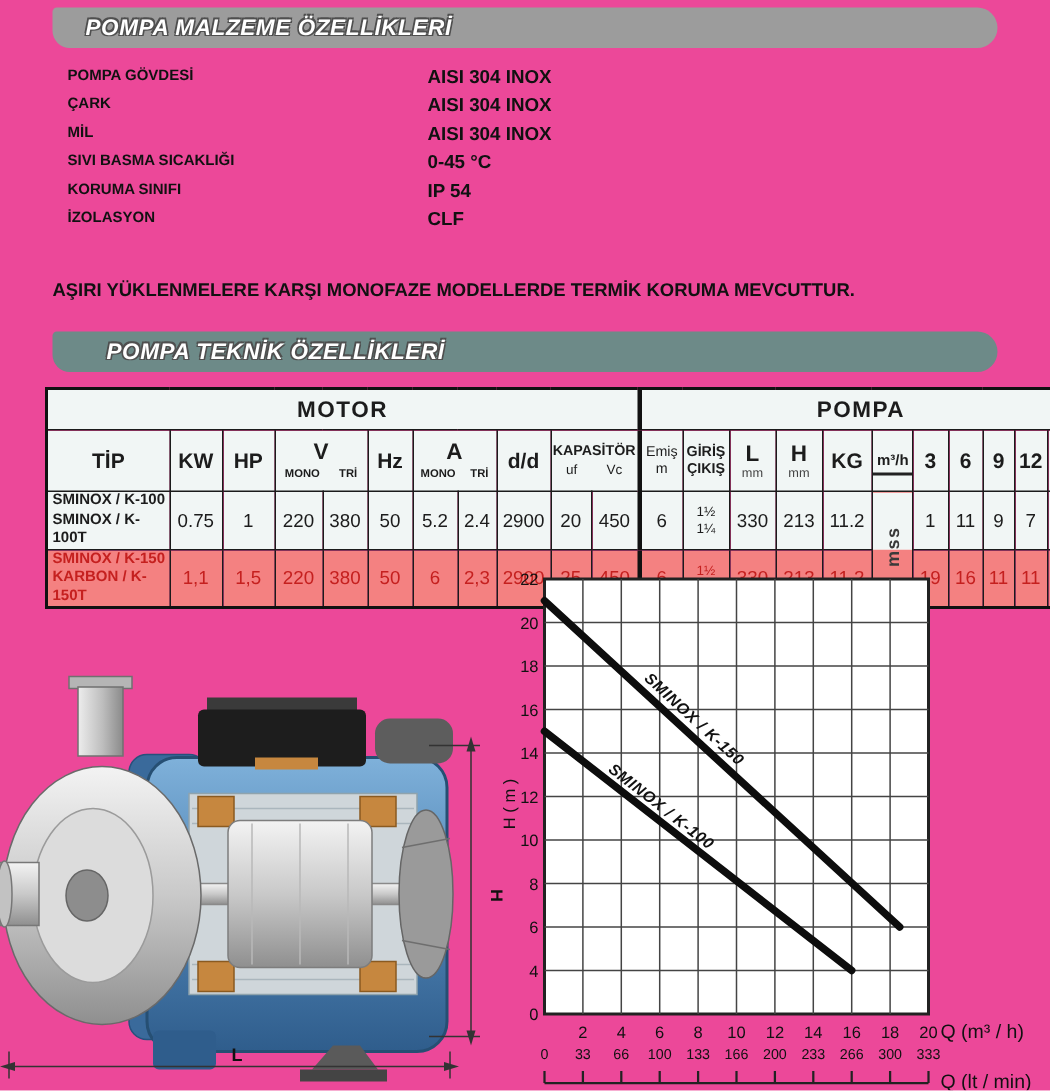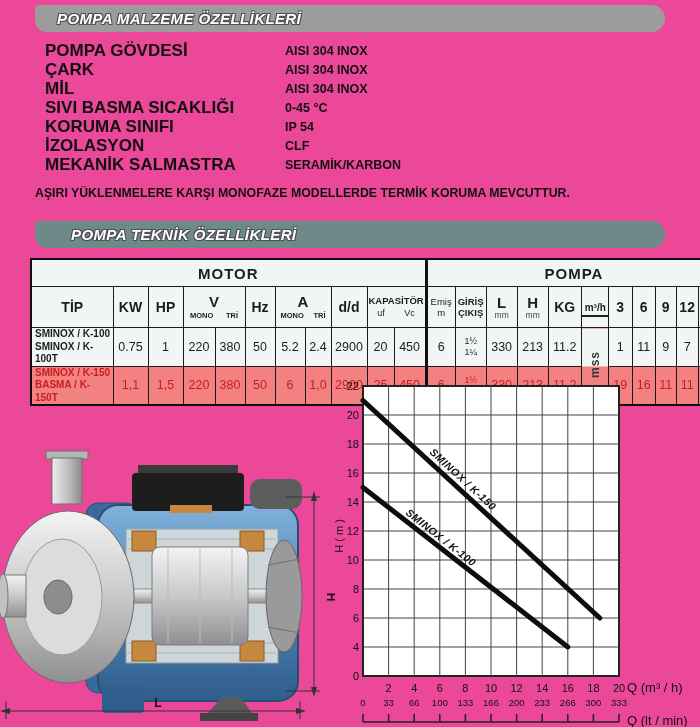--- a/index.html
+++ b/index.html
@@ -12,21 +12,21 @@
          padding-left:22px; box-sizing:border-box; }
   .bar1 { top:5px;  background:#9c9c9c; }
   .bar2 { top:221px; background:#6d8a88;padding-left:36px; }
   .bar .bar-title { color:#ffffff; font-weight:bold; font-style:italic; font-size:15px;
          letter-spacing:.4px;
          text-shadow:1px 1px 0 #4f4f4f, -1px 1px 0 #4f4f4f, 1px -1px 0 #4f4f4f, -1px -1px 0 #4f4f4f; }
 
   
   .materials { position:absolute; left:45px; top:41px; }
   .mrow { display:flex; height:19px; align-items:center; }
-  .mlabel { width:240px; font-weight:bold; font-size:17px; color:#111; }
+  .mlabel { width:240px; font-weight:bold; font-size:10px; color:#111; }
   .mvalue { font-weight:bold; font-size:12.5px; color:#111; }
 
   .note { position:absolute; left:35px; top:186px; width:640px;
           font-weight:bold; font-size:12.3px; color:#111; }
 
   
   table.spec { position:absolute; left:30px; top:258px; width:636px;
                border-collapse:collapse; table-layout:fixed; border:2px solid #111; }
   .spec th, .spec td { border:1px solid #1b1b1b; text-align:center; padding:0;
                color:#1c1c1c; background:#f1f6f5; overflow:hidden; }
@@ -82,24 +82,20 @@
       <span class="mlabel">SIVI BASMA SICAKLIĞI</span>
       <span class="mvalue">0-45 °C</span>
     </div>
     <div class="mrow">
       <span class="mlabel">KORUMA SINIFI</span>
       <span class="mvalue">IP 54</span>
     </div>
     <div class="mrow">
       <span class="mlabel">İZOLASYON</span>
       <span class="mvalue">CLF</span>
-    </div>
-    <div class="mrow">
-      <span class="mlabel">MEKANİK SALMASTRA</span>
-      <span class="mvalue">SERAMİK/KARBON</span>
     </div>
   </div>
 
   <div class="note">AŞIRI YÜKLENMELERE KARŞI MONOFAZE MODELLERDE TERMİK KORUMA MEVCUTTUR.</div>
 
   <div class="bar bar2">
     <span class="bar-title">POMPA TEKNİK ÖZELLİKLERİ</span>
   </div>
 
   <table class="spec">
@@ -213,29 +209,29 @@
       </td>
       <td>1</td>
       <td>11</td>
       <td>9</td>
       <td>7</td>
       <td>-</td>
     </tr>
     <tr class="red">
       <td class="tip">
         <div>SMINOX / K-150</div>
-        <div>BASMA / K-150T</div>
+        <div>KARBON / K-150T</div>
       </td>
       <td>1,1</td>
       <td>1,5</td>
       <td>220</td>
       <td>380</td>
       <td>50</td>
       <td>6</td>
-      <td>1,0</td>
+      <td>2,3</td>
       <td>2900</td>
       <td>25</td>
       <td>450</td>
       <td class="sec-l">6</td>
       <td class="giris">
         <div>1½</div>
         <div>1¼</div>
       </td>
       <td>330</td>
       <td>213</td>

